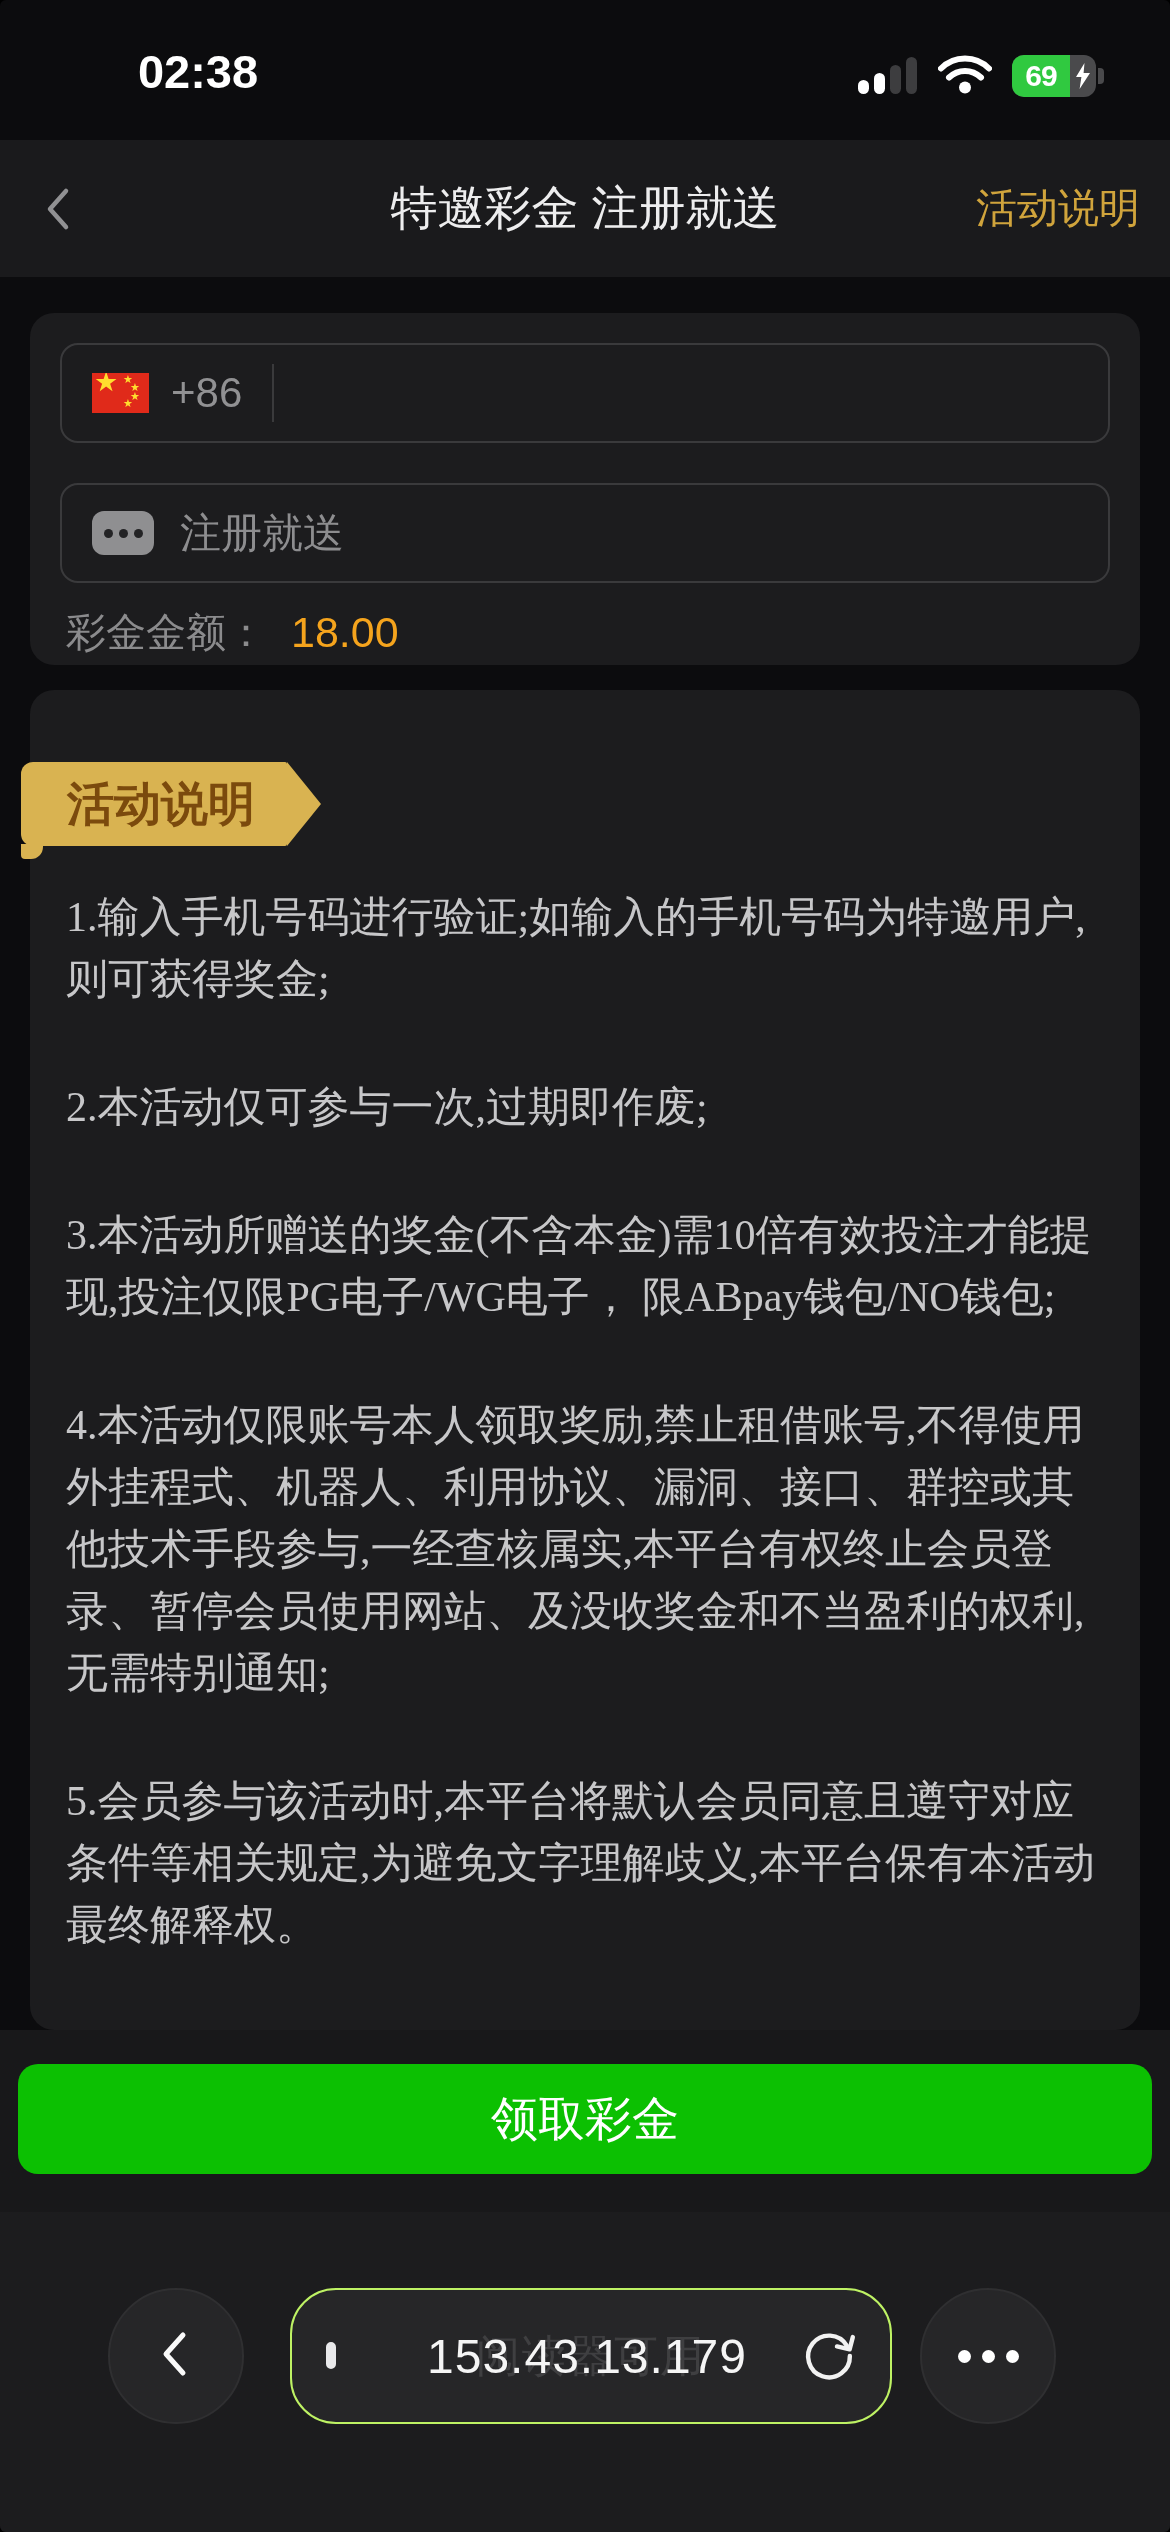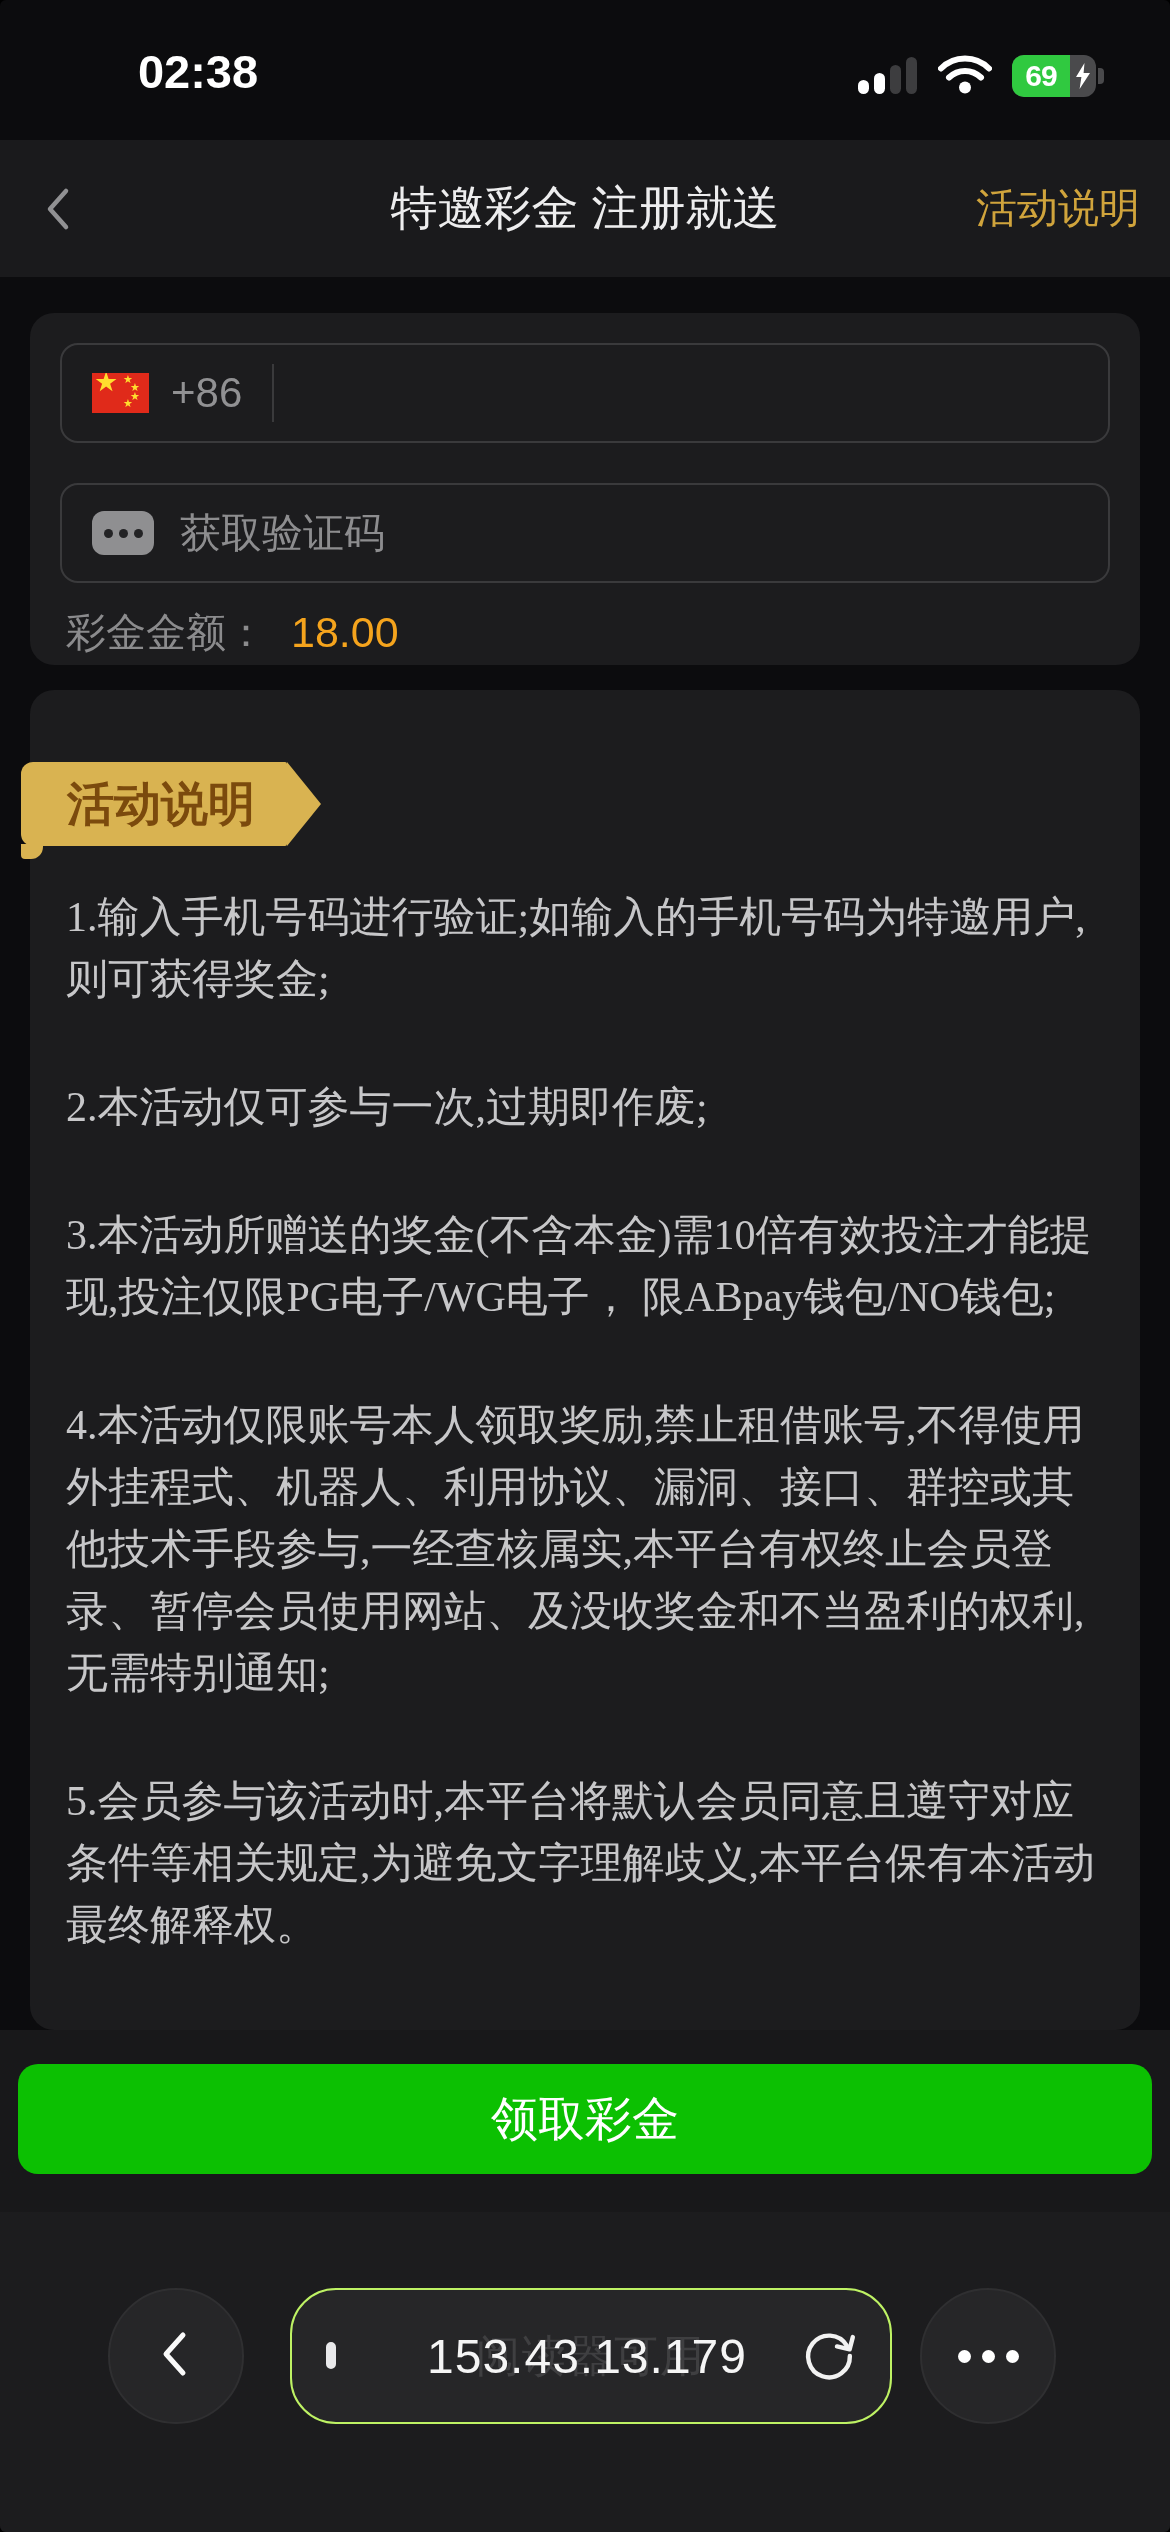--- a/index.html
+++ b/index.html
@@ -147,21 +147,21 @@
       </span>
       <span class="dial">+86</span>
       <span class="vdiv"></span>
     </div>
     <div class="input-row row-code">
       <span class="sms-icon">
           <i></i>
           <i></i>
           <i></i>
         </span>
-      <span class="get-code">获取验证码</span>
+      <span class="get-code">注册就送</span>
     </div>
     <div class="amount-row">
       <span class="amount-label">彩金金额：</span>
       <span class="amount-value">18.00</span>
     </div>
   </div>
 
   <div class="card rules-card">
     <div class="ribbon">
       <span class="ribbon-text">活动说明</span>

